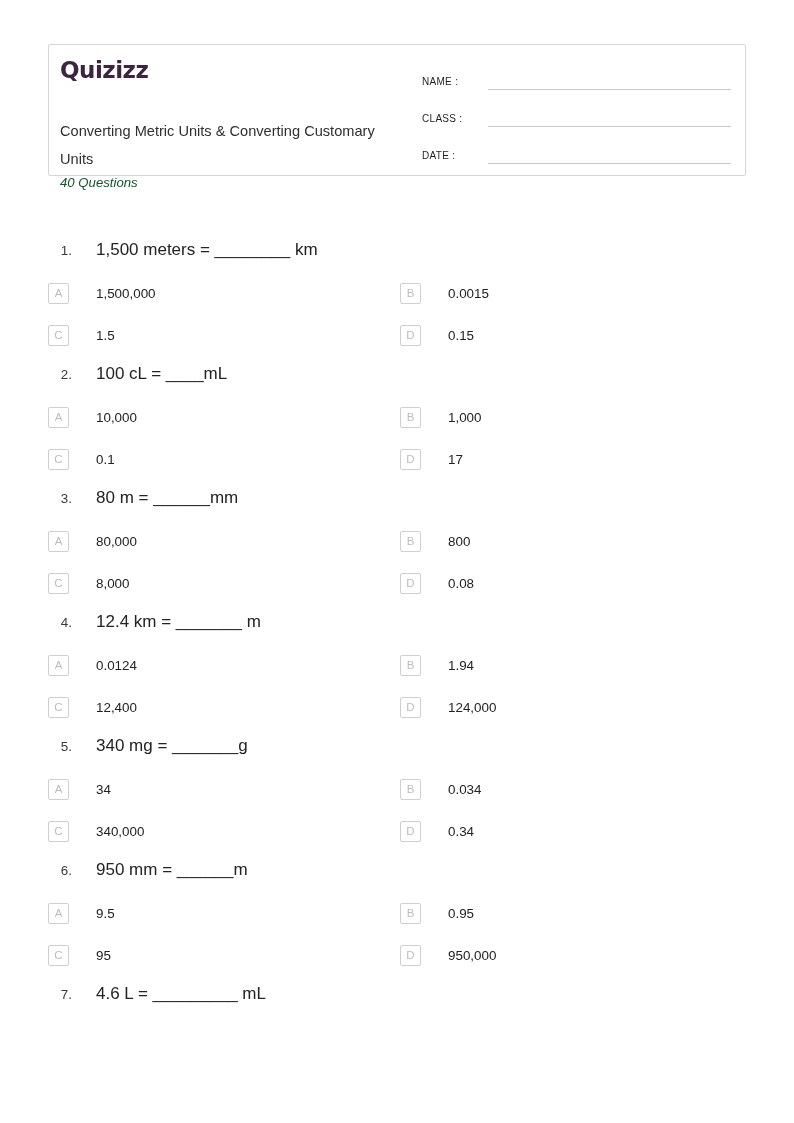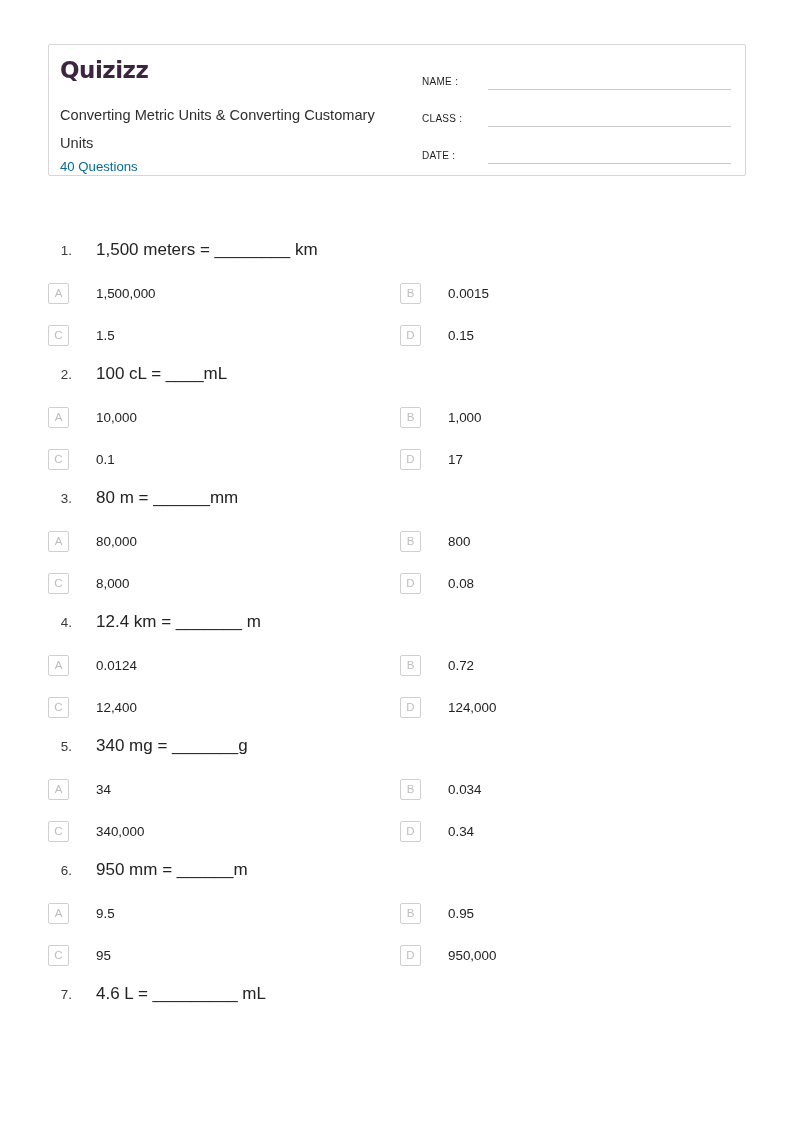--- a/index.html
+++ b/index.html
@@ -47,43 +47,44 @@
   .header-right {
     flex: 1;
     box-sizing: border-box;
     padding: 16px 14px 0 13px;
   }
 
   
   .logo {
     display: block;
     height: 26px;
-    margin-bottom: 16px;
+    margin-bottom: 32px;
   }
   .logo svg { display: block; }
   .logo-text {
     font-family: "DejaVu Sans", sans-serif;
     font-weight: bold;
     font-size: 23px;
     letter-spacing: -0.5px;
     fill: #3d2440;
   }
 
   .ws-title {
     font-size: 14.6px;
     line-height: 28px;
     color: #2f2f2f;
     max-width: 330px;
     font-weight: normal;
     margin: 0;
   }
   .ws-subtitle {
     font-size: 13.2px;
-    color: #0369a1;
+    color: #14532d;
     margin-top: 2px;
+    font-style: italic;
   }
 
   
   .field-row {
     display: flex;
     align-items: flex-end;
     height: 29px;
     margin-bottom: 8px;
   }
   .field-label {
@@ -277,21 +278,21 @@
           <div class="q-num">4.</div>
           <div class="q-text">12.4 km = _______ m</div>
         </div>
         <div class="options-grid">
           <div class="option">
             <div class="opt-box">A</div>
             <div class="opt-text">0.0124</div>
           </div>
           <div class="option">
             <div class="opt-box">B</div>
-            <div class="opt-text">0.72</div>
+            <div class="opt-text">1.94</div>
           </div>
           <div class="option">
             <div class="opt-box">C</div>
             <div class="opt-text">12,400</div>
           </div>
           <div class="option">
             <div class="opt-box">D</div>
             <div class="opt-text">124,000</div>
           </div>
         </div>

